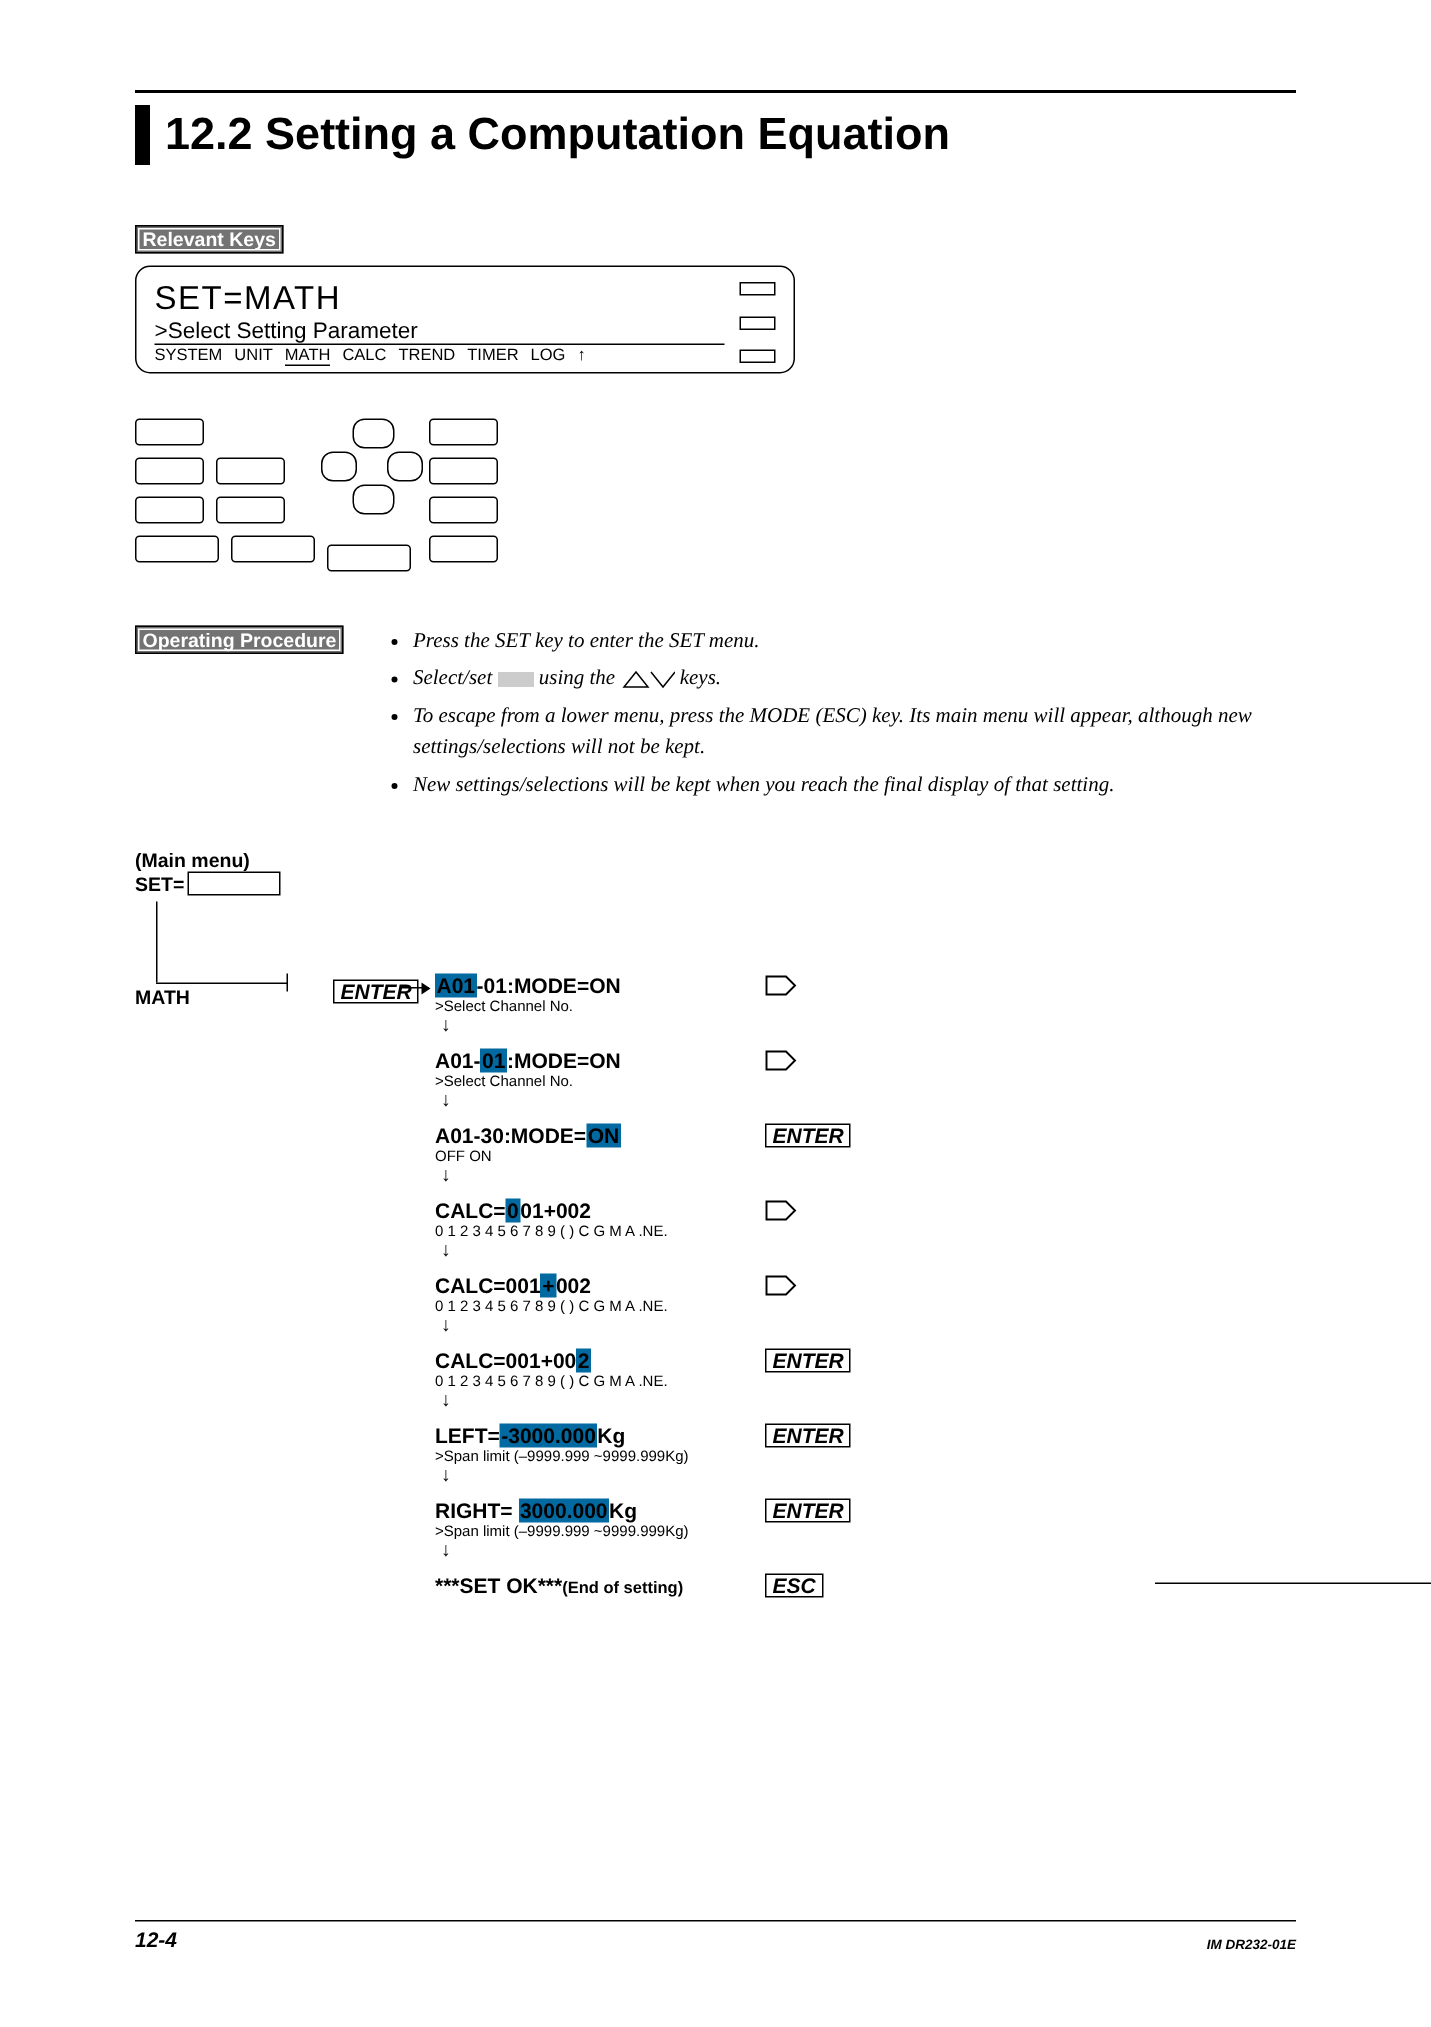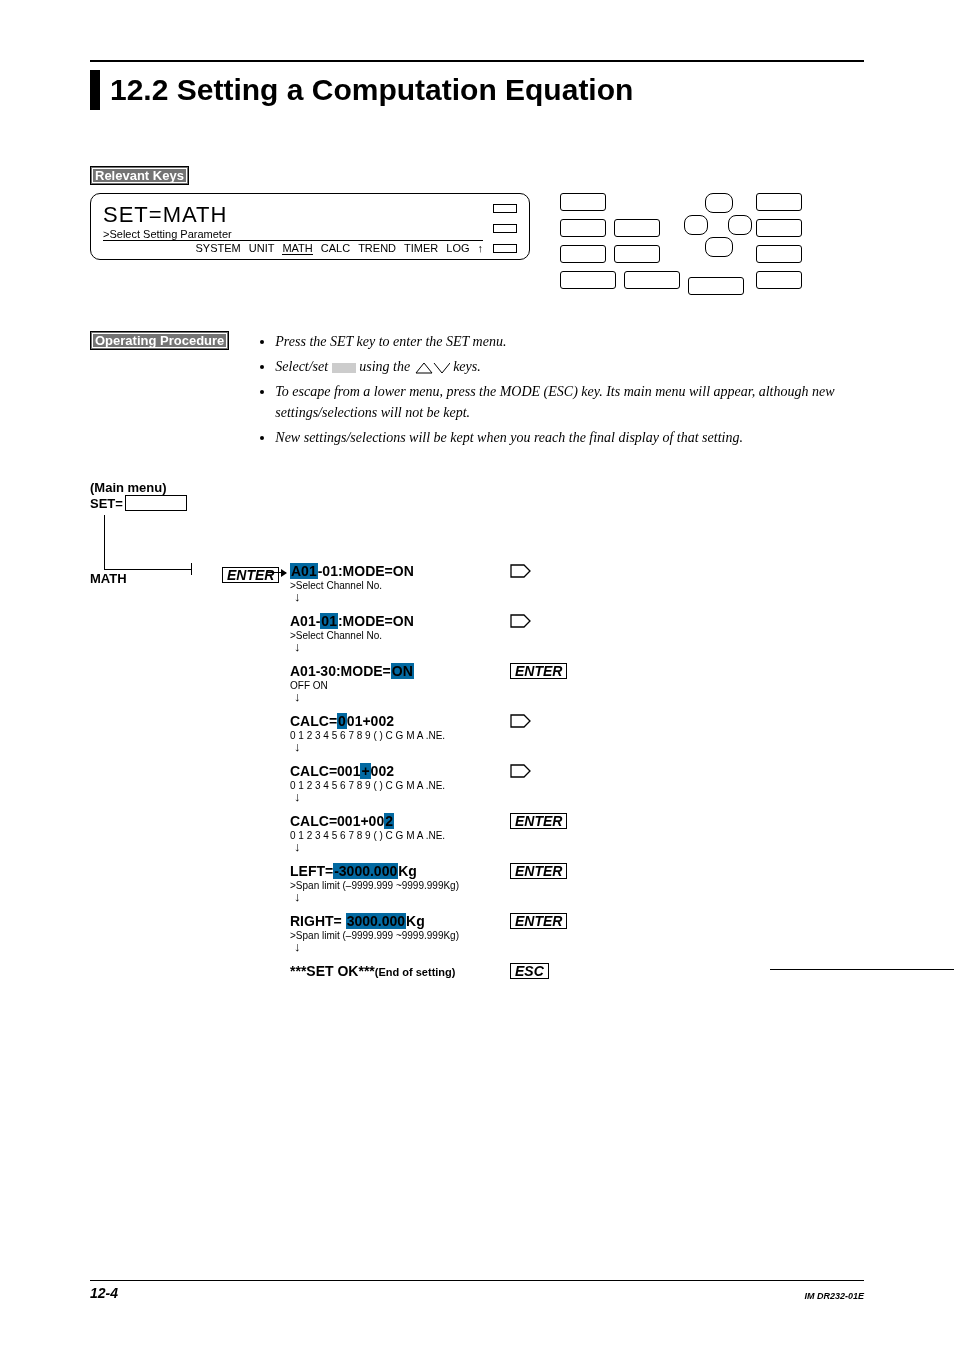--- a/index.html
+++ b/index.html
@@ -20,21 +20,21 @@
     position: relative;
   }
   .top-rule {
     border-top: 2px solid #000;
     margin-bottom: 8px;
   }
   .title-row {
     display: flex;
     align-items: center;
     gap: 10px;
-    margin-bottom: 56px;
+    margin-bottom: 40px;
   }
   .title-bar {
     width:10px;
     height:40px;
     background:#000;
   }
   .title-text {
     font-family: Arial, Helvetica, sans-serif;
     font-size: 30px;
     font-weight: bold;
@@ -56,48 +56,48 @@
     position:absolute;
     inset:0;
     border:1px solid #fff;
     margin:1px;
     pointer-events:none;
   }
   .rk-row {
     display: flex;
     align-items: flex-start;
     gap: 30px;
+    flex-direction: column;
   }
   .lcd-panel {
     border: 1px solid #000;
     border-radius: 10px;
     padding: 8px 12px 4px 12px;
     width: 440px;
     box-sizing: border-box;
     display:flex;
     gap:10px;
   }
   .lcd-left { flex:1; }
   .lcd-title {
     font-family: Arial, Helvetica, sans-serif;
     font-size: 22px;
     letter-spacing: 1px;
   }
   .lcd-sub {
     font-family: Arial, Helvetica, sans-serif;
-    font-size: 11px;
+    font-size: 15px;
   }
   .lcd-menu {
     font-family: Arial, Helvetica, sans-serif;
     font-size: 11px;
     border-top:1px solid #000;
     padding-top:1px;
     display:flex;
     gap:8px;
-    justify-content:flex-end;
   }
   .lcd-menu .sel { border-bottom:1px solid #000; }
   .lcd-softkeys {
     display:flex;
     flex-direction:column;
     justify-content:space-between;
     padding:2px 0;
   }
   .sk { width:22px; height:7px; border:1px solid #000; }
   .keypad {

